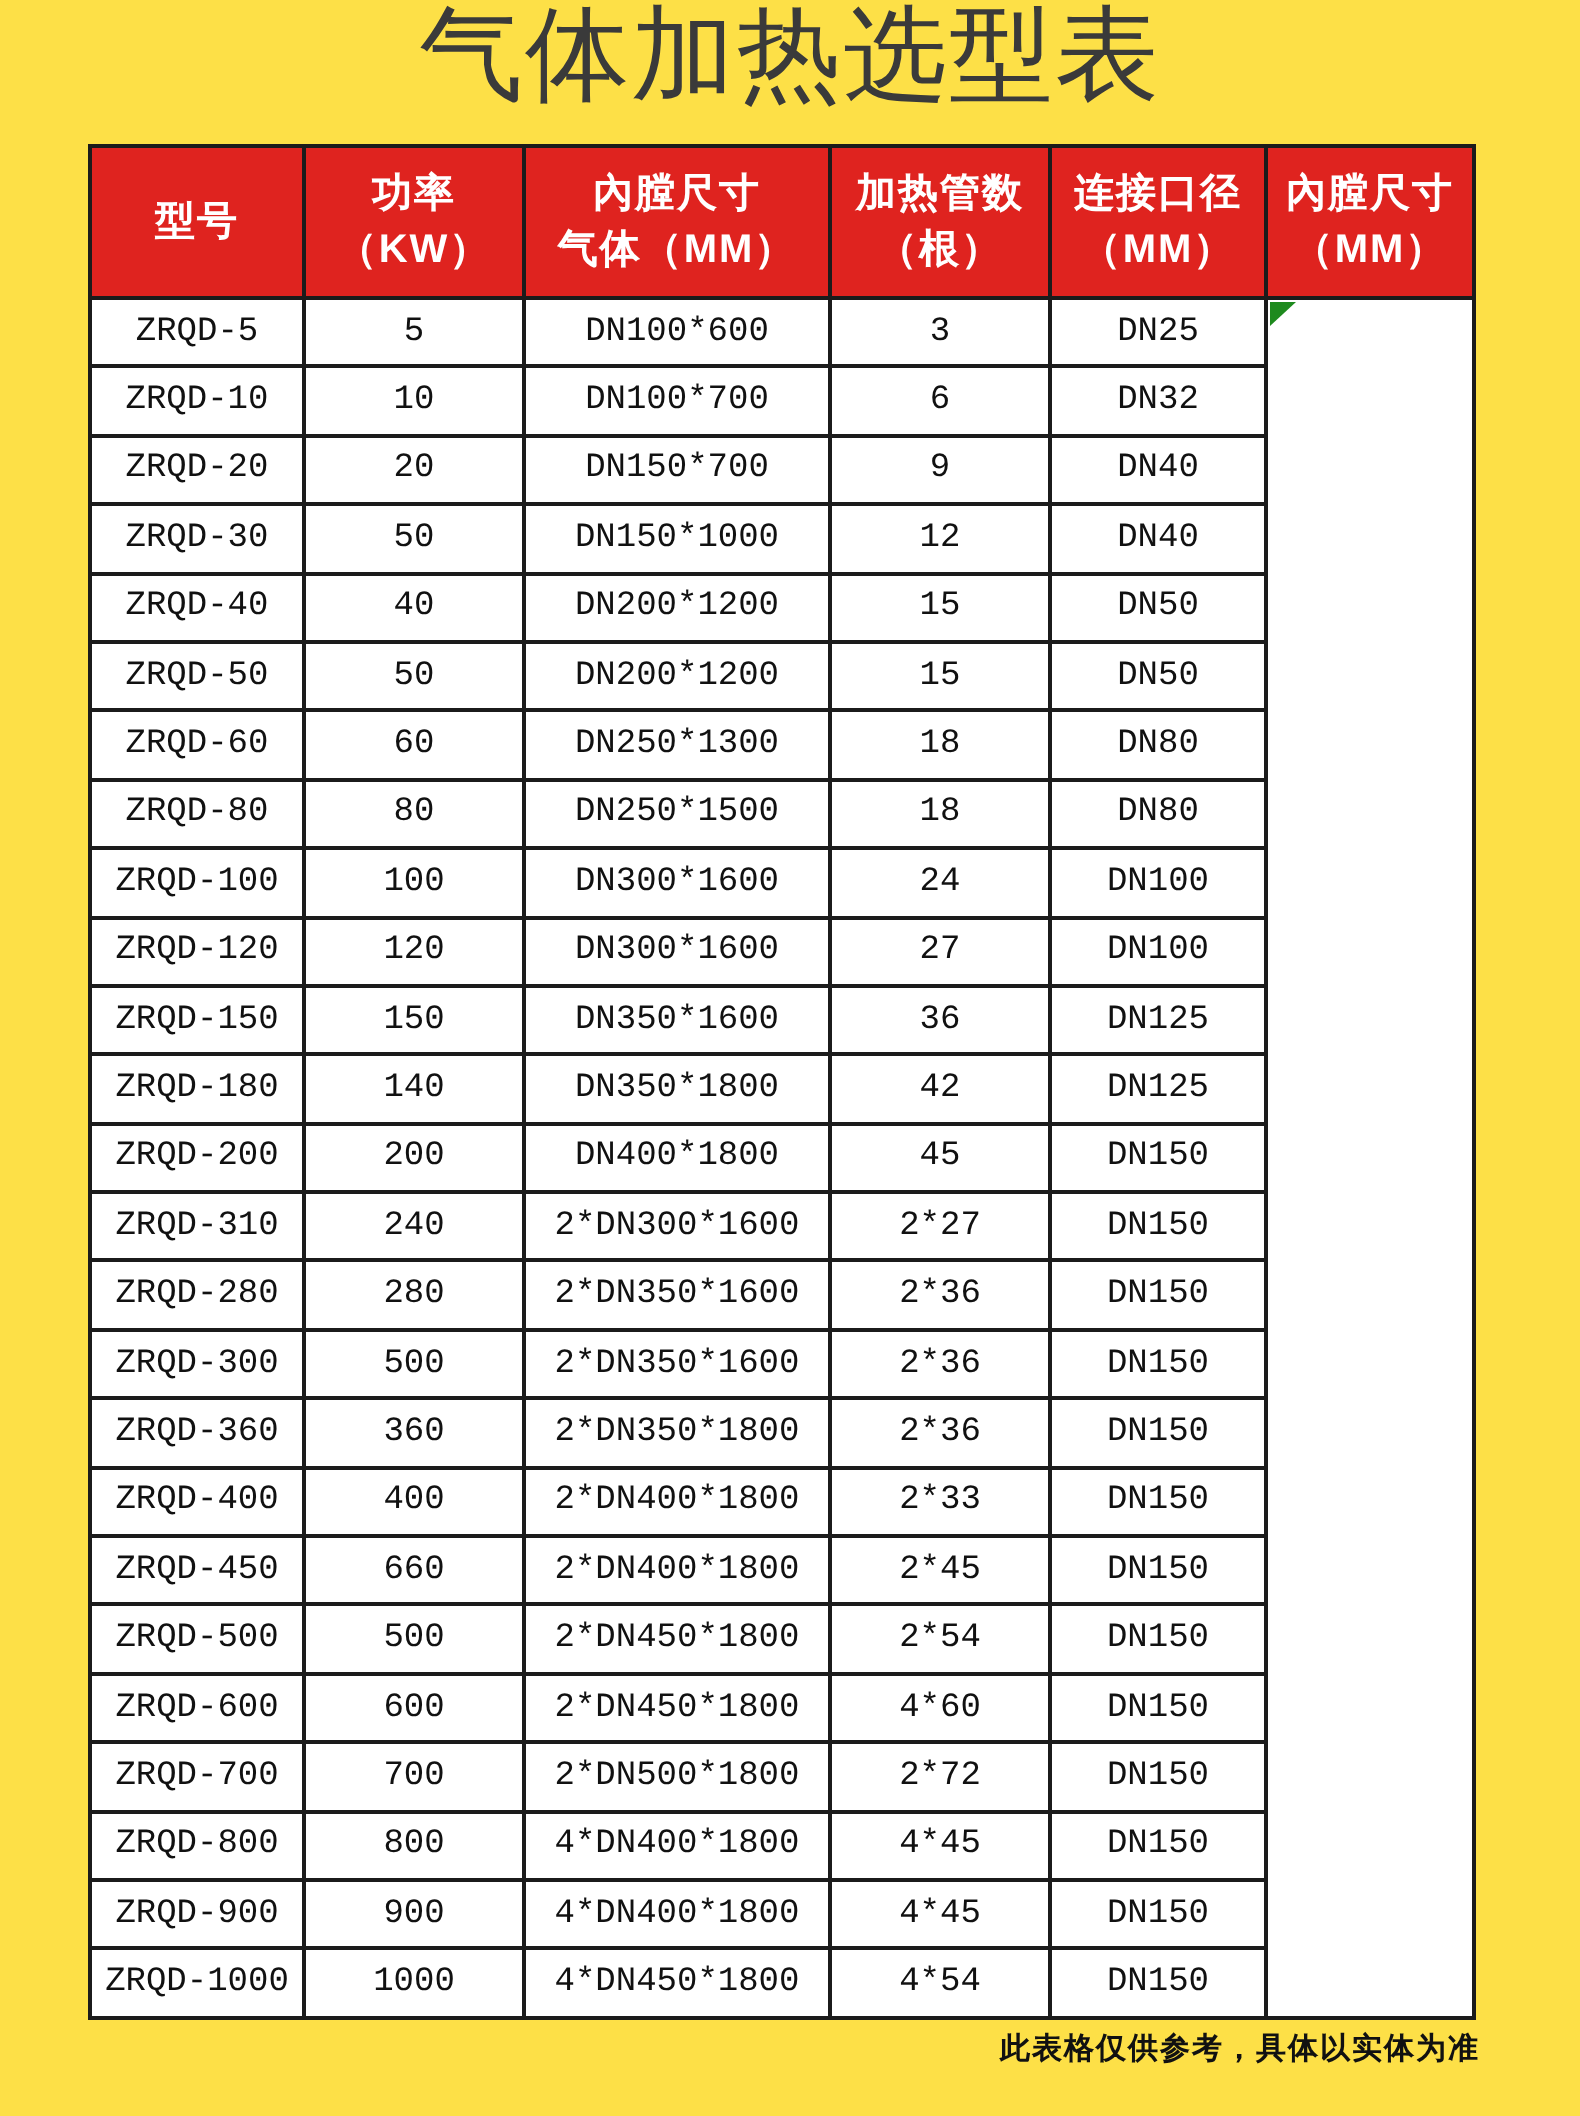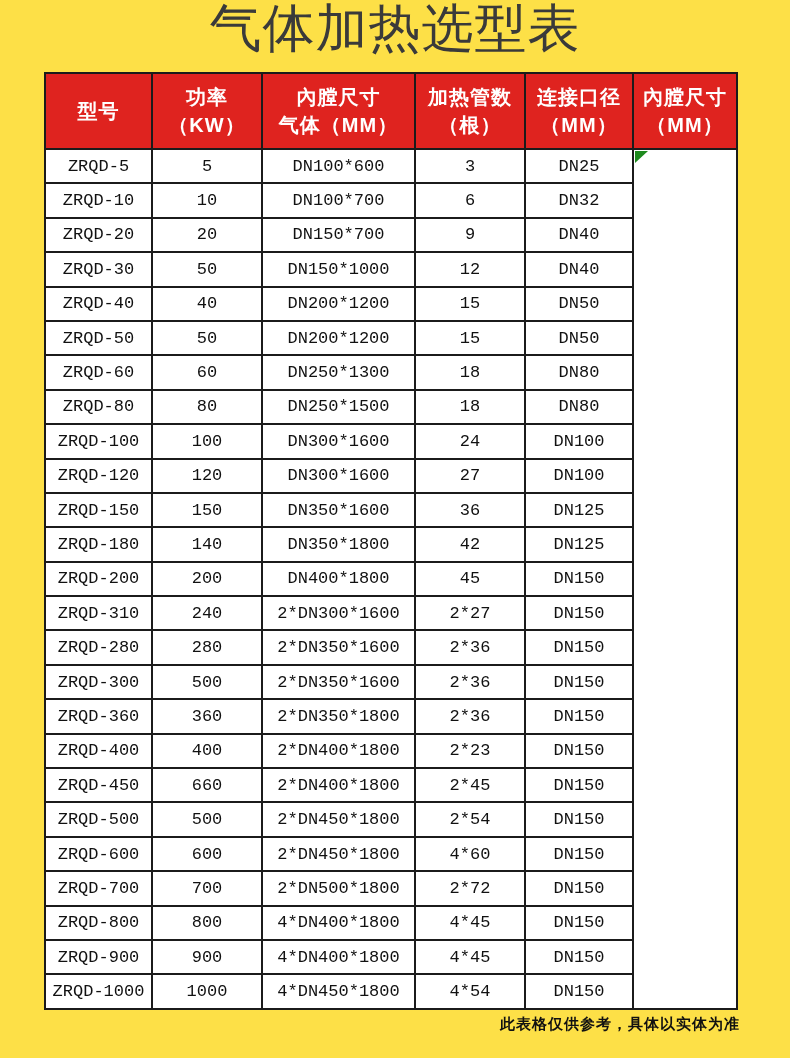--- a/index.html
+++ b/index.html
@@ -231,21 +231,21 @@
           <td>ZRQD-360</td>
           <td>360</td>
           <td>2*DN350*1800</td>
           <td>2*36</td>
           <td>DN150</td>
         </tr>
         <tr>
           <td>ZRQD-400</td>
           <td>400</td>
           <td>2*DN400*1800</td>
-          <td>2*23</td>
+          <td>2*33</td>
           <td>DN150</td>
         </tr>
         <tr>
           <td>ZRQD-450</td>
           <td>660</td>
           <td>2*DN400*1800</td>
           <td>2*45</td>
           <td>DN150</td>
         </tr>
         <tr>

